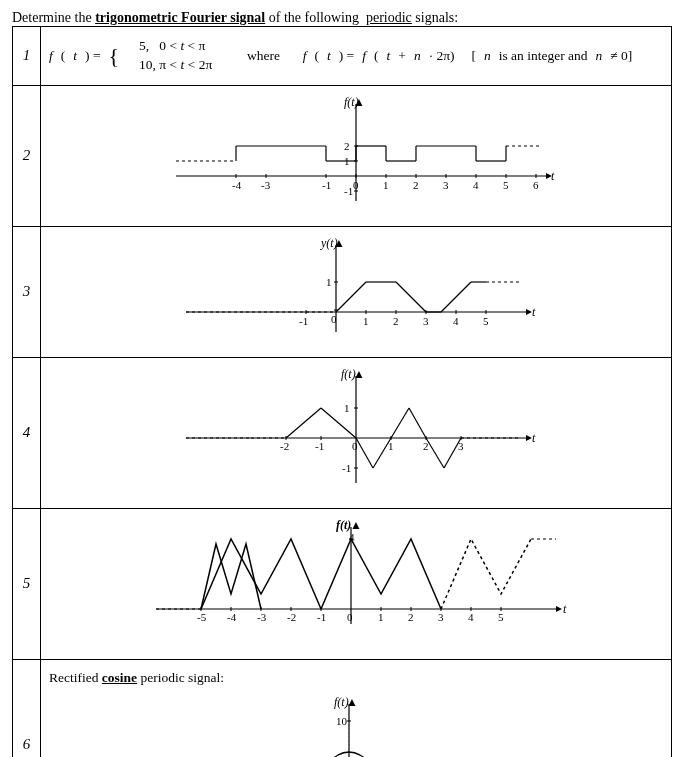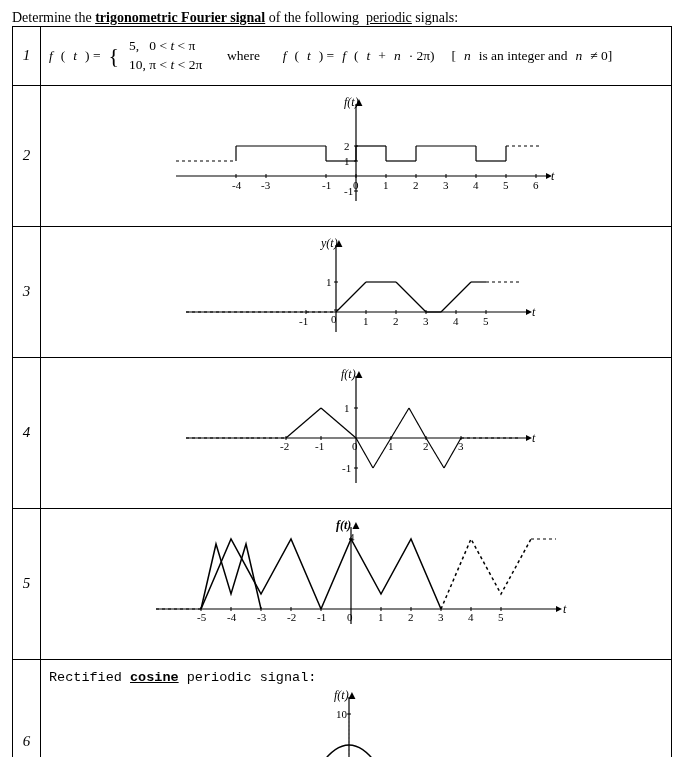--- a/index.html
+++ b/index.html
@@ -58,21 +58,21 @@
 
 <table>
 
   <tbody>
       <tr>
     <td class="num-cell">1</td>
     <td class="content-cell">
       <div class="row1-content">
         <span style="font-style:italic;">f</span>(<span style="font-style:italic;">t</span>) =
         <span style="font-size:22px;">{</span>
-        <span style="display:inline-flex; flex-direction:column; line-height:1.4; margin:0 2px;">
+        <span style="display:inline-flex; flex-direction:column; line-height:1.4; margin:0 12px;">
           <span>5,&nbsp;&nbsp; 0 &lt; <i>t</i> &lt; π</span>
           <span>10, π &lt; <i>t</i> &lt; 2π</span>
         </span>
         &nbsp;&nbsp;
         <span>where</span>
         &nbsp;&nbsp;
         <i>f</i>(<i>t</i>) = <i>f</i>(<i>t</i> + <i>n</i> · 2π)
         &nbsp;&nbsp;&nbsp;
         [<i>n</i> is an integer and <i>n</i> ≠ 0]
       </div>
@@ -350,21 +350,21 @@
           <line x1="213" y1="20" x2="217" y2="20" stroke="#000"></line>
         </svg>
       </div>
     </td>
   </tr>
 
   <tr>
     <td class="num-cell">6</td>
     <td class="content-cell">
       <div style="padding: 4px 0;">
-        <div style="font-size:13.5px; font-family:Liberation Mono, monospace;">
+        <div style="font-size:13.5px; margin-bottom:6px;">
           Rectified <u><strong>cosine</strong></u> periodic signal:
         </div>
         <div class="graph-container">
           <svg width="380" height="120">
 
             <text x="168" y="10" font-size="12" font-style="italic">f(t)</text>
             <text x="180" y="10" font-size="12">▲</text>
 
             <line x1="183" y1="8" x2="183" y2="100" stroke="#000" stroke-width="1.2"></line>
 

